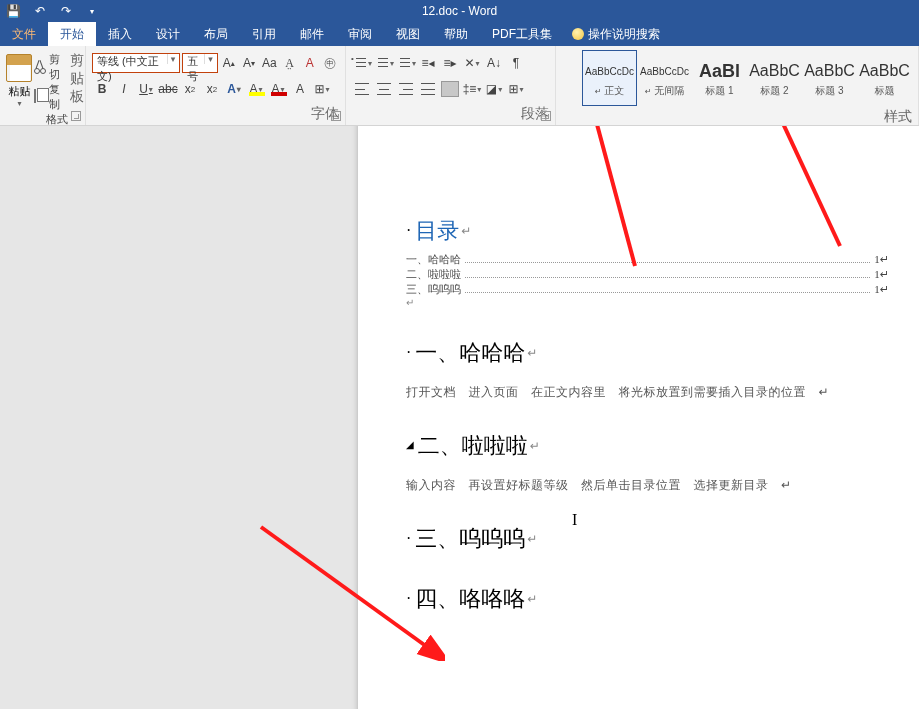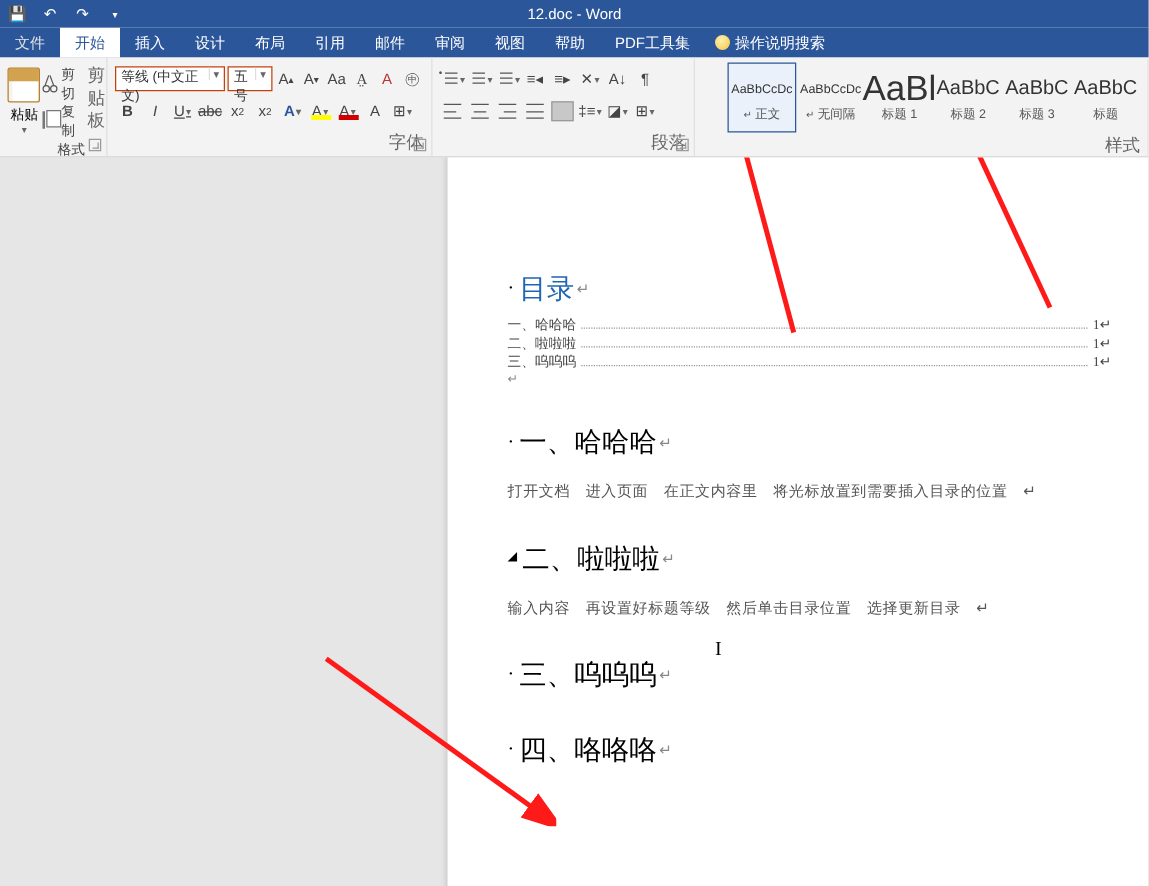--- a/index.html
+++ b/index.html
@@ -6,21 +6,21 @@
 body { width: 919px; height: 709px; background: #e6e6e6; font-family: "Microsoft YaHei", Arial, sans-serif; font-size: 12px; overflow: hidden; position: relative; }
 
 .titlebar { height: 22px; background: #2b579a; display: flex; align-items: center; color: #fff; position: relative; }
 .titlebar .qat { display: flex; gap: 10px; padding-left: 6px; }
 .titlebar .qat span { width: 16px; height: 16px; display: flex; align-items: center; justify-content: center; font-size: 12px; }
 .titlebar .title { position: absolute; left: 50%; transform: translateX(-50%); font-size: 12px; }
 
 .menubar { height: 24px; background: #2b579a; display: flex; align-items: stretch; color: #fff; font-size: 12px; }
 .menubar .tab { padding: 0 12px; display: flex; align-items: center; cursor: pointer; }
 .menubar .tab.active { background: #fff; color: #2b579a; }
-.menubar .tab.file { color: #e5e5e5; }
+.menubar .tab.file { color: #fdba74; }
 .menubar .tell { display: flex; align-items: center; padding: 0 8px; gap: 4px; }
 .menubar .tell .bulb { width: 12px; height: 12px; border-radius: 50%; background: radial-gradient(circle at 40% 35%, #fff2b0, #f4c542); }
 
 .ribbon { height: 80px; background: #f3f3f3; border-bottom: 1px solid #d4d4d4; display: flex; }
 .group { border-right: 1px solid #e0e0e0; display: flex; flex-direction: column; justify-content: space-between; padding: 4px 6px 0; position: relative; }
 .group .label { text-align: right; font-size: 14px; color: #666; padding: 2px 0 2px; }
 .group .launcher { position: absolute; right: 4px; bottom: 4px; width: 10px; height: 10px; border: 1px solid #9a9a9a; }
 .group .launcher::after { content: ""; position: absolute; right: 1px; bottom: 1px; width: 4px; height: 4px; border-right: 1px solid #9a9a9a; border-bottom: 1px solid #9a9a9a; }
 
 .clip-g { width: 86px; display: flex; flex-direction: row; }
@@ -60,21 +60,21 @@
 .align-i { width:14px; height:12px; display:flex; flex-direction:column; justify-content:space-between; }
 .align-i span { height:1px; background:#555; }
 .align-i.l span:nth-child(2){width:70%;} .align-i.c span:nth-child(2){width:70%; margin:0 auto;} .align-i.r span:nth-child(2){width:70%; margin-left:auto;}
 .shade-btn { width:18px; height:16px; background:#c8c8c8; border:1px solid #999; }
 
 .styles-g { flex: 1; display: flex; flex-direction: column; }
 .style-gallery { display: flex; gap: 0; justify-content: flex-end; }
 .style-item { width: 55px; height: 56px; border: 1px solid transparent; display: flex; flex-direction: column; align-items: center; justify-content: center; cursor: pointer; font-size: 10px; color: #555; }
 .style-item.sel { border-color: #2b579a; background: #eaf1fb; }
 .style-item .sample { font-size: 13px; color: #333; height: 26px; display:flex; align-items:center; }
-.style-item .sample.big { font-size: 28px; font-weight: normal; }
+.style-item .sample.big { font-size: 18px; font-weight: bold; }
 .style-item .sample.body { font-size: 10px; }
 .style-item .sn { font-size: 10px; }
 
 .doc-area { position: relative; width: 100%; height: calc(709px - 22px - 24px - 80px); background: #e6e6e6; overflow: hidden; }
 .page { position: absolute; left: 358px; top: -5px; width: 561px; height: 800px; background: #fff; box-shadow: 0 0 6px rgba(0,0,0,0.25); }
 .pg-content { padding: 95px 30px 0 48px; font-family: SimSun, serif; color: #000; }
 .toc-title { color: #1f66b5; font-size: 22px; font-family: SimSun; display: flex; align-items: center; }
 .toc-title::before { content:"·"; color:#000; margin-right:4px; font-size:16px; }
 .ret { color:#888; font-size:12px; margin-left:2px; }
 .toc-lines { margin-top: 6px; font-size: 11px; color: #444; }

